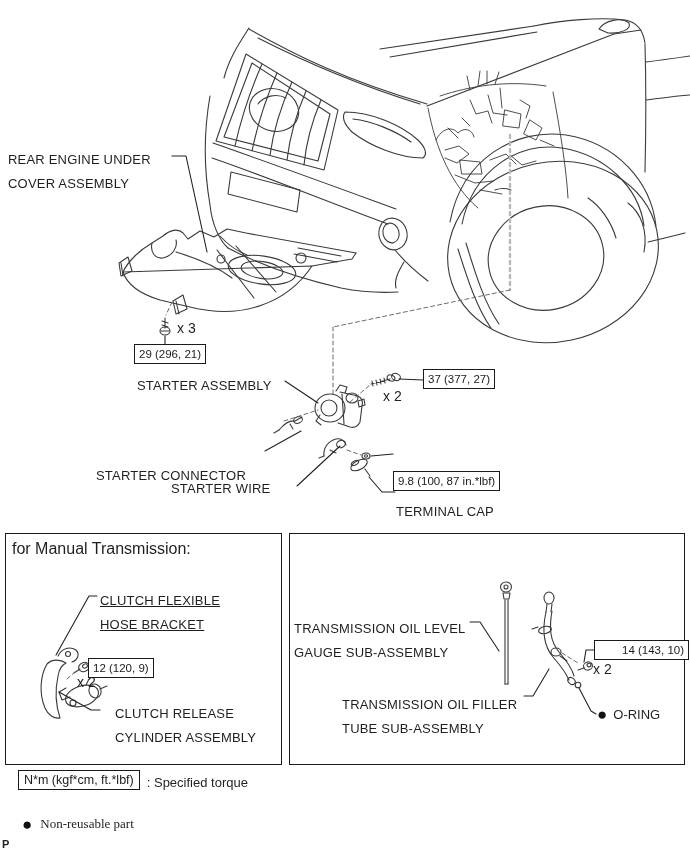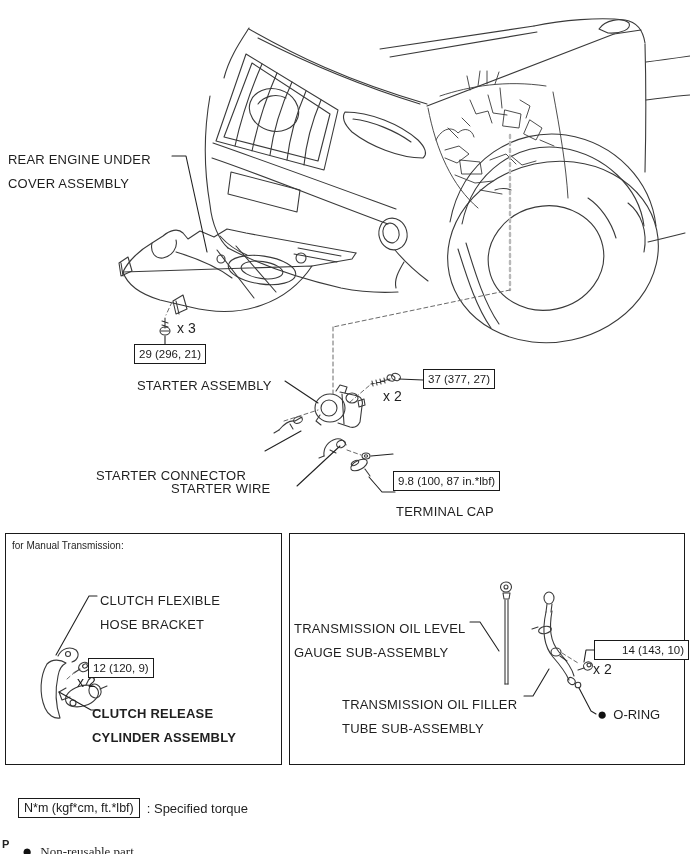--- a/index.html
+++ b/index.html
@@ -12,22 +12,22 @@
   .lbl {
     position:absolute; font-size:13px; line-height:24px; letter-spacing:.2px;
     color:#1f1f1f; white-space:normal;
   }
   .qty { position:absolute; font-size:14px; color:#1f1f1f; }
   .tq {
     position:absolute; border:1.4px solid #1a1a1a; background:#fff;
     font-size:11.5px; line-height:14px; padding:2px 4px; white-space:nowrap; color:#1a1a1a;
   }
   .sectionbox { position:absolute; border:1.8px solid #1a1a1a; background:transparent; }
-  .sectiontitle { position:absolute; font-size:10px; color:#1f1f1f; }
-  .legendrow { position:absolute; display:flex; align-items:center;margin-top:28px; }
+  .sectiontitle { position:absolute; font-size:16px; color:#1f1f1f; }
+  .legendrow { position:absolute; display:flex; align-items:flex-end; }
   .legendbox {
     border:1.4px solid #1a1a1a; font-size:12.5px; padding:2px 5px; white-space:nowrap; color:#1a1a1a;
   }
   .legendtext { font-size:13px; margin-left:7px; color:#1f1f1f; }
   .dot { font-size:17px; line-height:14px; color:#111; }
   .nrtext { font-size:13px; margin-left:8px; color:#1f1f1f;font-family:Liberation Serif, serif; }
   .oring { position:absolute; display:flex; align-items:center; }
   .oringtext { font-size:13px; margin-left:6px; color:#1f1f1f; }
   .footerchar { position:absolute; left:2px; top:838px; font-size:11px; font-weight:bold; color:#222; }
 </style>
@@ -272,27 +272,27 @@
 
   <div class="lbl" style="left:171px; top:477px; width:130px;">STARTER WIRE</div>
 
   <div class="tq" style="left:393px; top:430px;margin-top:41px;">9.8 (100, 87 in.*lbf)</div>
 
   <div class="lbl" style="left:396px; top:500px; width:120px;">TERMINAL CAP</div>
 
   <div class="sectionbox" style="left:5px; top:533px; width:277px; height:232px;"></div>
   <div class="sectiontitle" style="left:12px; top:540px;">for Manual Transmission:</div>
 
-  <div class="lbl" style="left:100px; top:589px; width:130px;">CLUTCH FLEXIBLE HOSE BRACKET</div>
+  <div class="lbl" style="left:100px; top:589px; width:130px;text-decoration:underline;">CLUTCH FLEXIBLE HOSE BRACKET</div>
 
   <div class="tq" style="left:88px; top:658px;">12 (120, 9)</div>
 
   <div class="qty" style="left:77px; top:674px;">x 2</div>
 
-  <div class="lbl" style="left:92px; top:702px; width:152px;font-weight:bold;">CLUTCH RELEASE CYLINDER ASSEMBLY</div>
+  <div class="lbl" style="left:115px; top:702px; width:152px;">CLUTCH RELEASE CYLINDER ASSEMBLY</div>
 
   <div class="sectionbox" style="left:289px; top:533px; width:396px; height:232px;"></div>
 
   <div class="lbl" style="left:294px; top:617px; width:185px;">TRANSMISSION OIL LEVEL GAUGE SUB-ASSEMBLY</div>
 
   <div class="tq" style="left:594px; top:640px;padding-left:27px;">14 (143, 10)</div>
 
   <div class="qty" style="left:593px; top:661px;">x 2</div>
 
   <div class="lbl" style="left:342px; top:693px; width:190px;">TRANSMISSION OIL FILLER TUBE SUB-ASSEMBLY</div>

